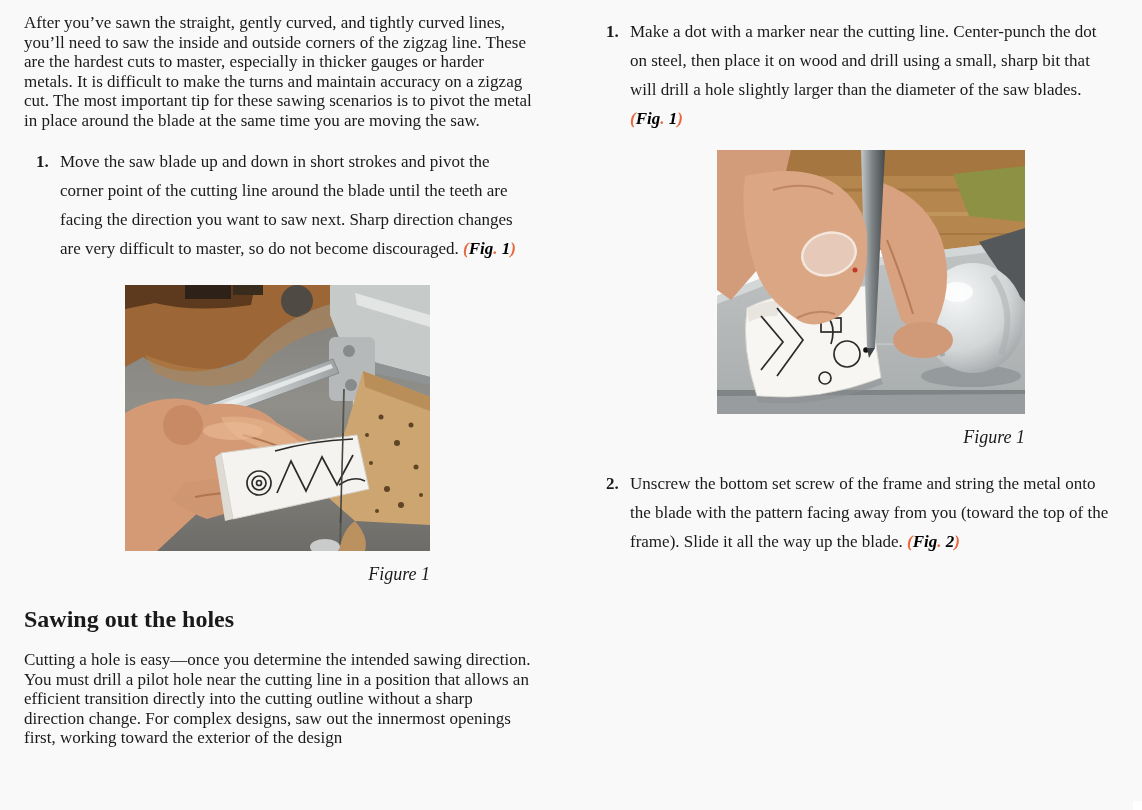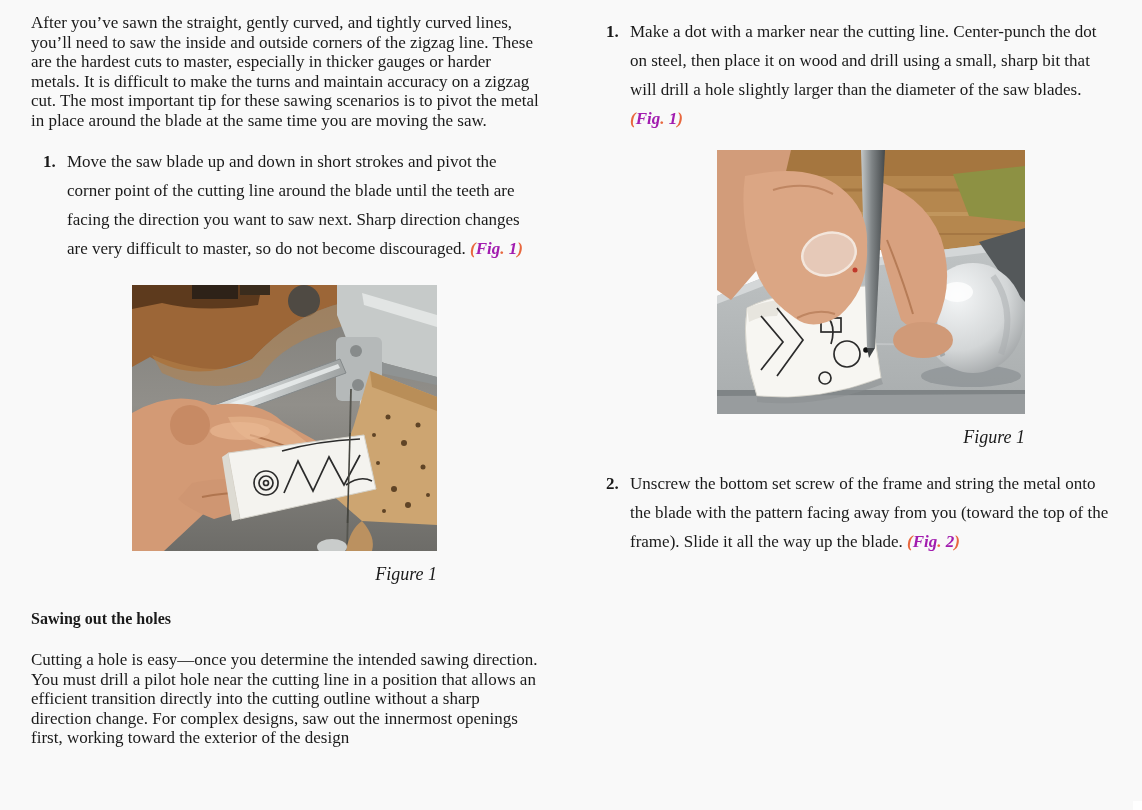--- a/index.html
+++ b/index.html
@@ -5,44 +5,44 @@
   * { margin:0; padding:0; box-sizing:border-box; }
   html,body { width:1142px; height:810px; }
   body {
     background:#f9f9f9;
     color:#1a1a1a;
     font-family:"Liberation Serif","DejaVu Serif",serif;
     overflow:hidden;
   }
   .page { position:relative; width:1142px; height:810px; overflow:hidden; }
   .col { position:absolute; top:0; font-size:17px; line-height:19.5px; }
-  .col-left  { left:31px;  width:512px; }
+  .col-left  { left:24px;  width:512px; }
   .col-right { left:594px; width:519px; }
 
   p.flow { margin-top:13px; }
 
   ol.steps { list-style:none; margin-top:17px; }
   ol.steps li { position:relative; padding-left:36px; line-height:29px; }
   .stepnum { position:absolute; left:12px; top:0; font-weight:bold; }
 
   .figref { font-style:italic; font-weight:bold; cursor:pointer; white-space:nowrap; }
-  .fr-b { color:#a21caf;text-align:center; }
+  .fr-b { color:#000000;text-align:center; }
   .fr-o { color:#e8683f; }
 
   figure { display:block; }
   .fig-left  { margin:22px 0 0 101px; width:305px; }
   .fig-right { margin:17px 0 0 123px; width:308px; }
   .photo { display:block; width:100%; height:auto; }
   figcaption {
     text-align:right; font-style:italic; font-size:18px;
     margin-top:13px; line-height:20px;
   }
   .steps-2 { margin-top:22px !important; }
 
-  h3.sec { font-size:16px; line-height:22px; margin-top:24px; font-weight:bold; }
+  h3.sec { font-size:24px; line-height:22px; margin-top:24px; font-weight:bold; }
   p.secbody { margin-top:20px; }
 
   .corner-artifact {
     position:absolute; right:0; bottom:0; width:9px; height:9px;
     background:#ffffff;
   }
 </style>
 </head>
 <body>
 

